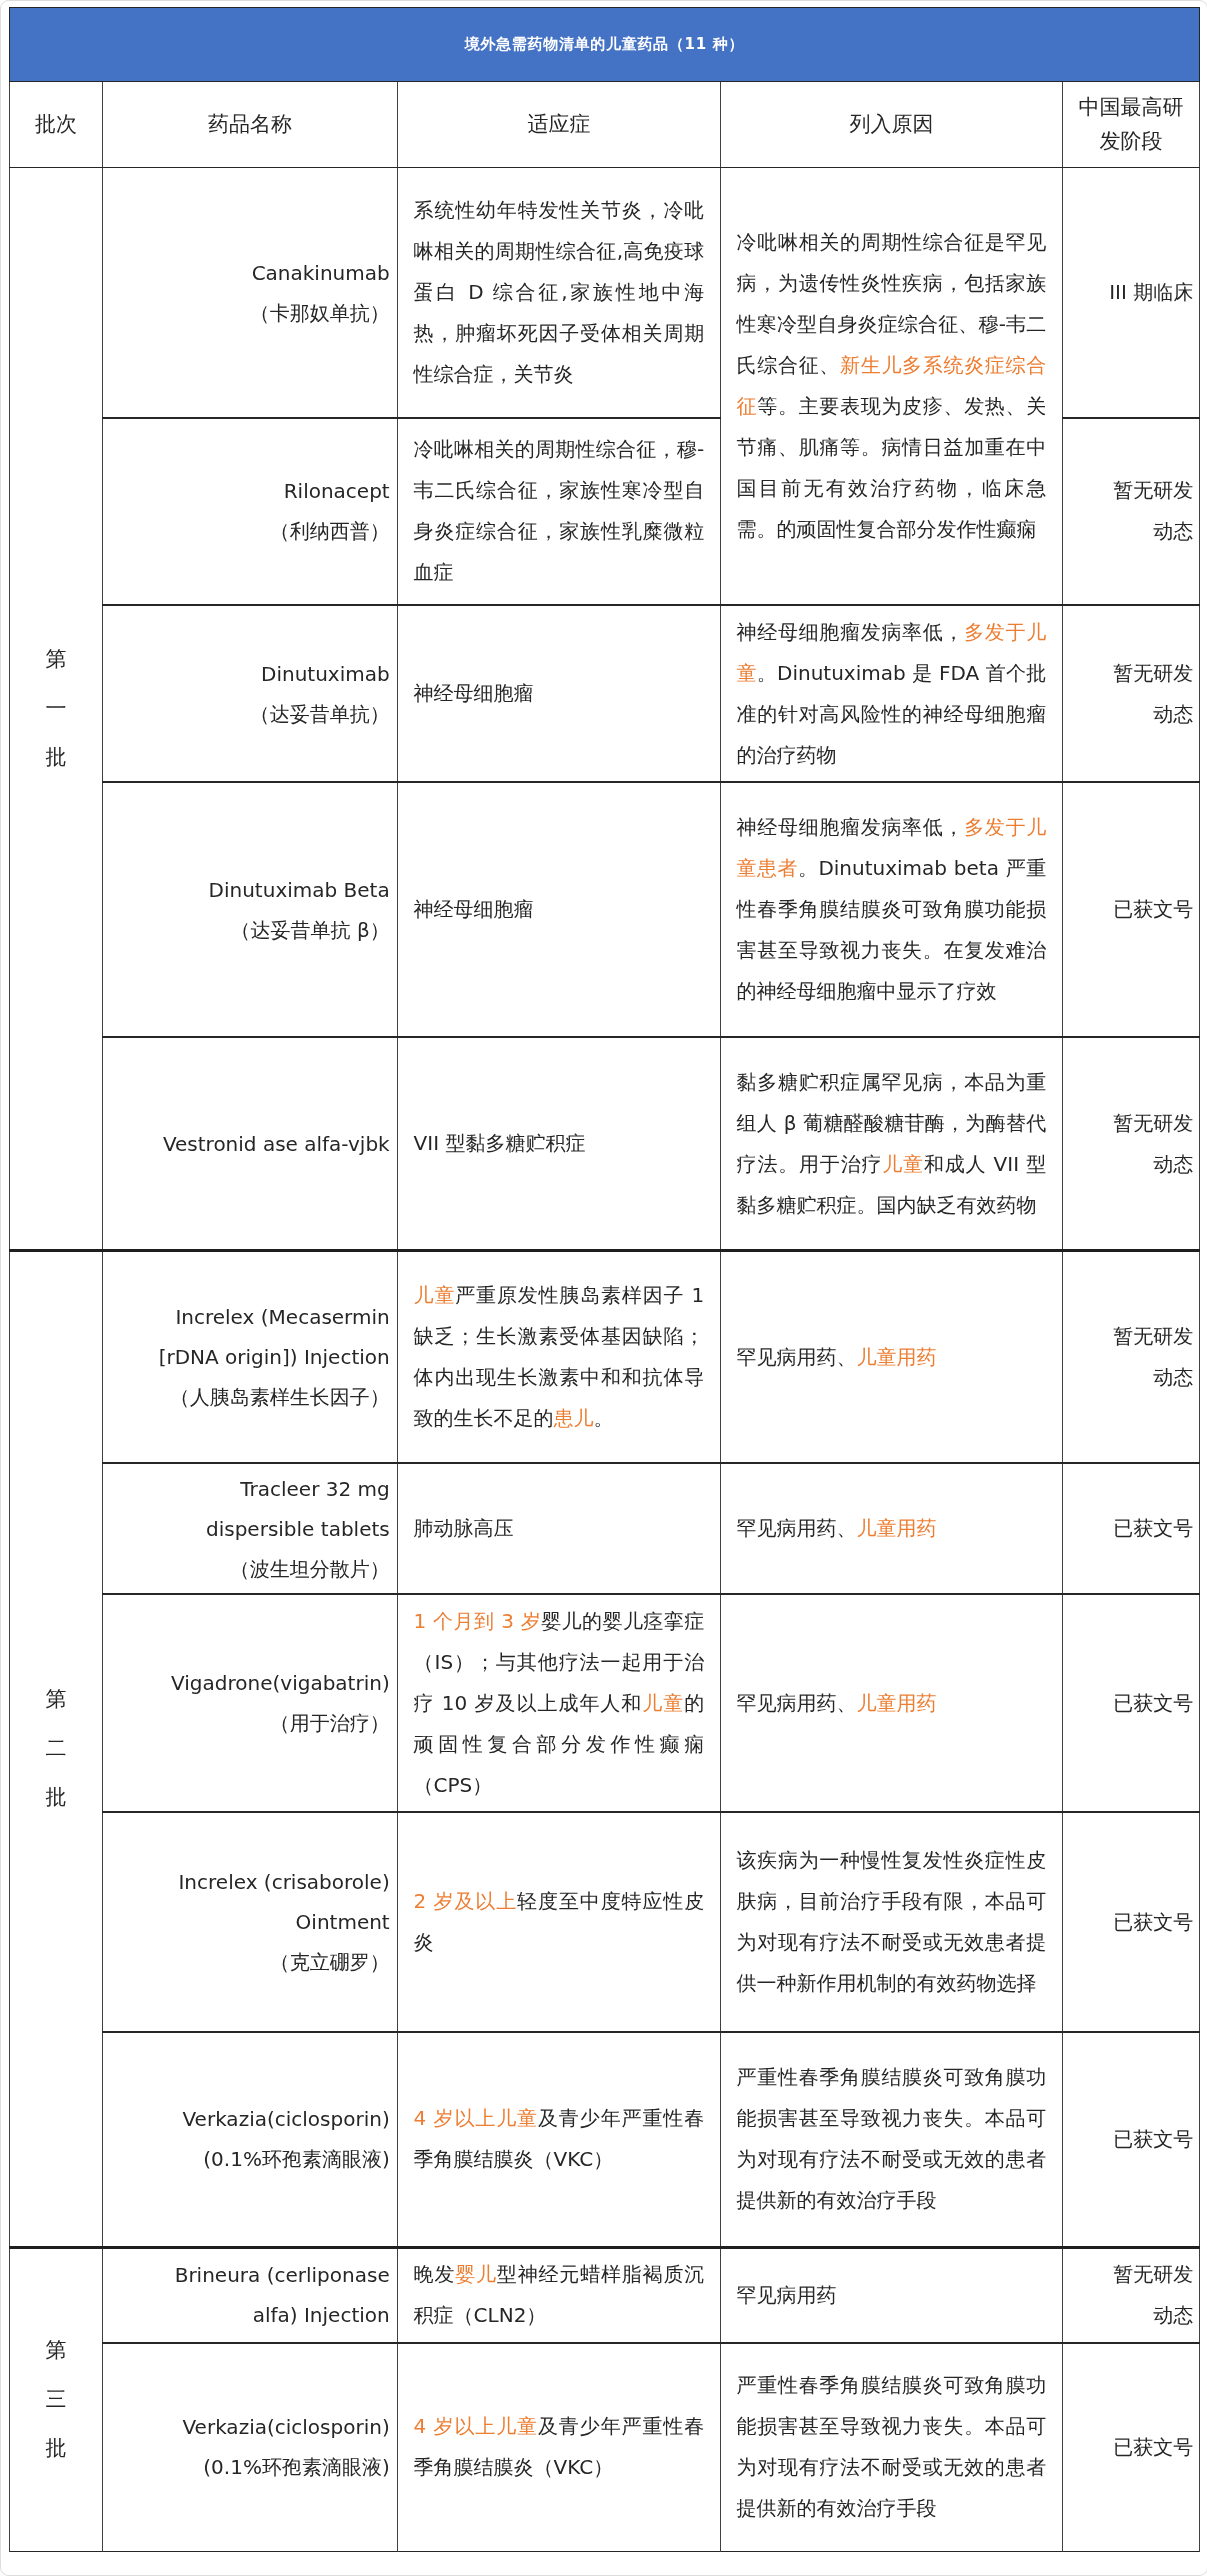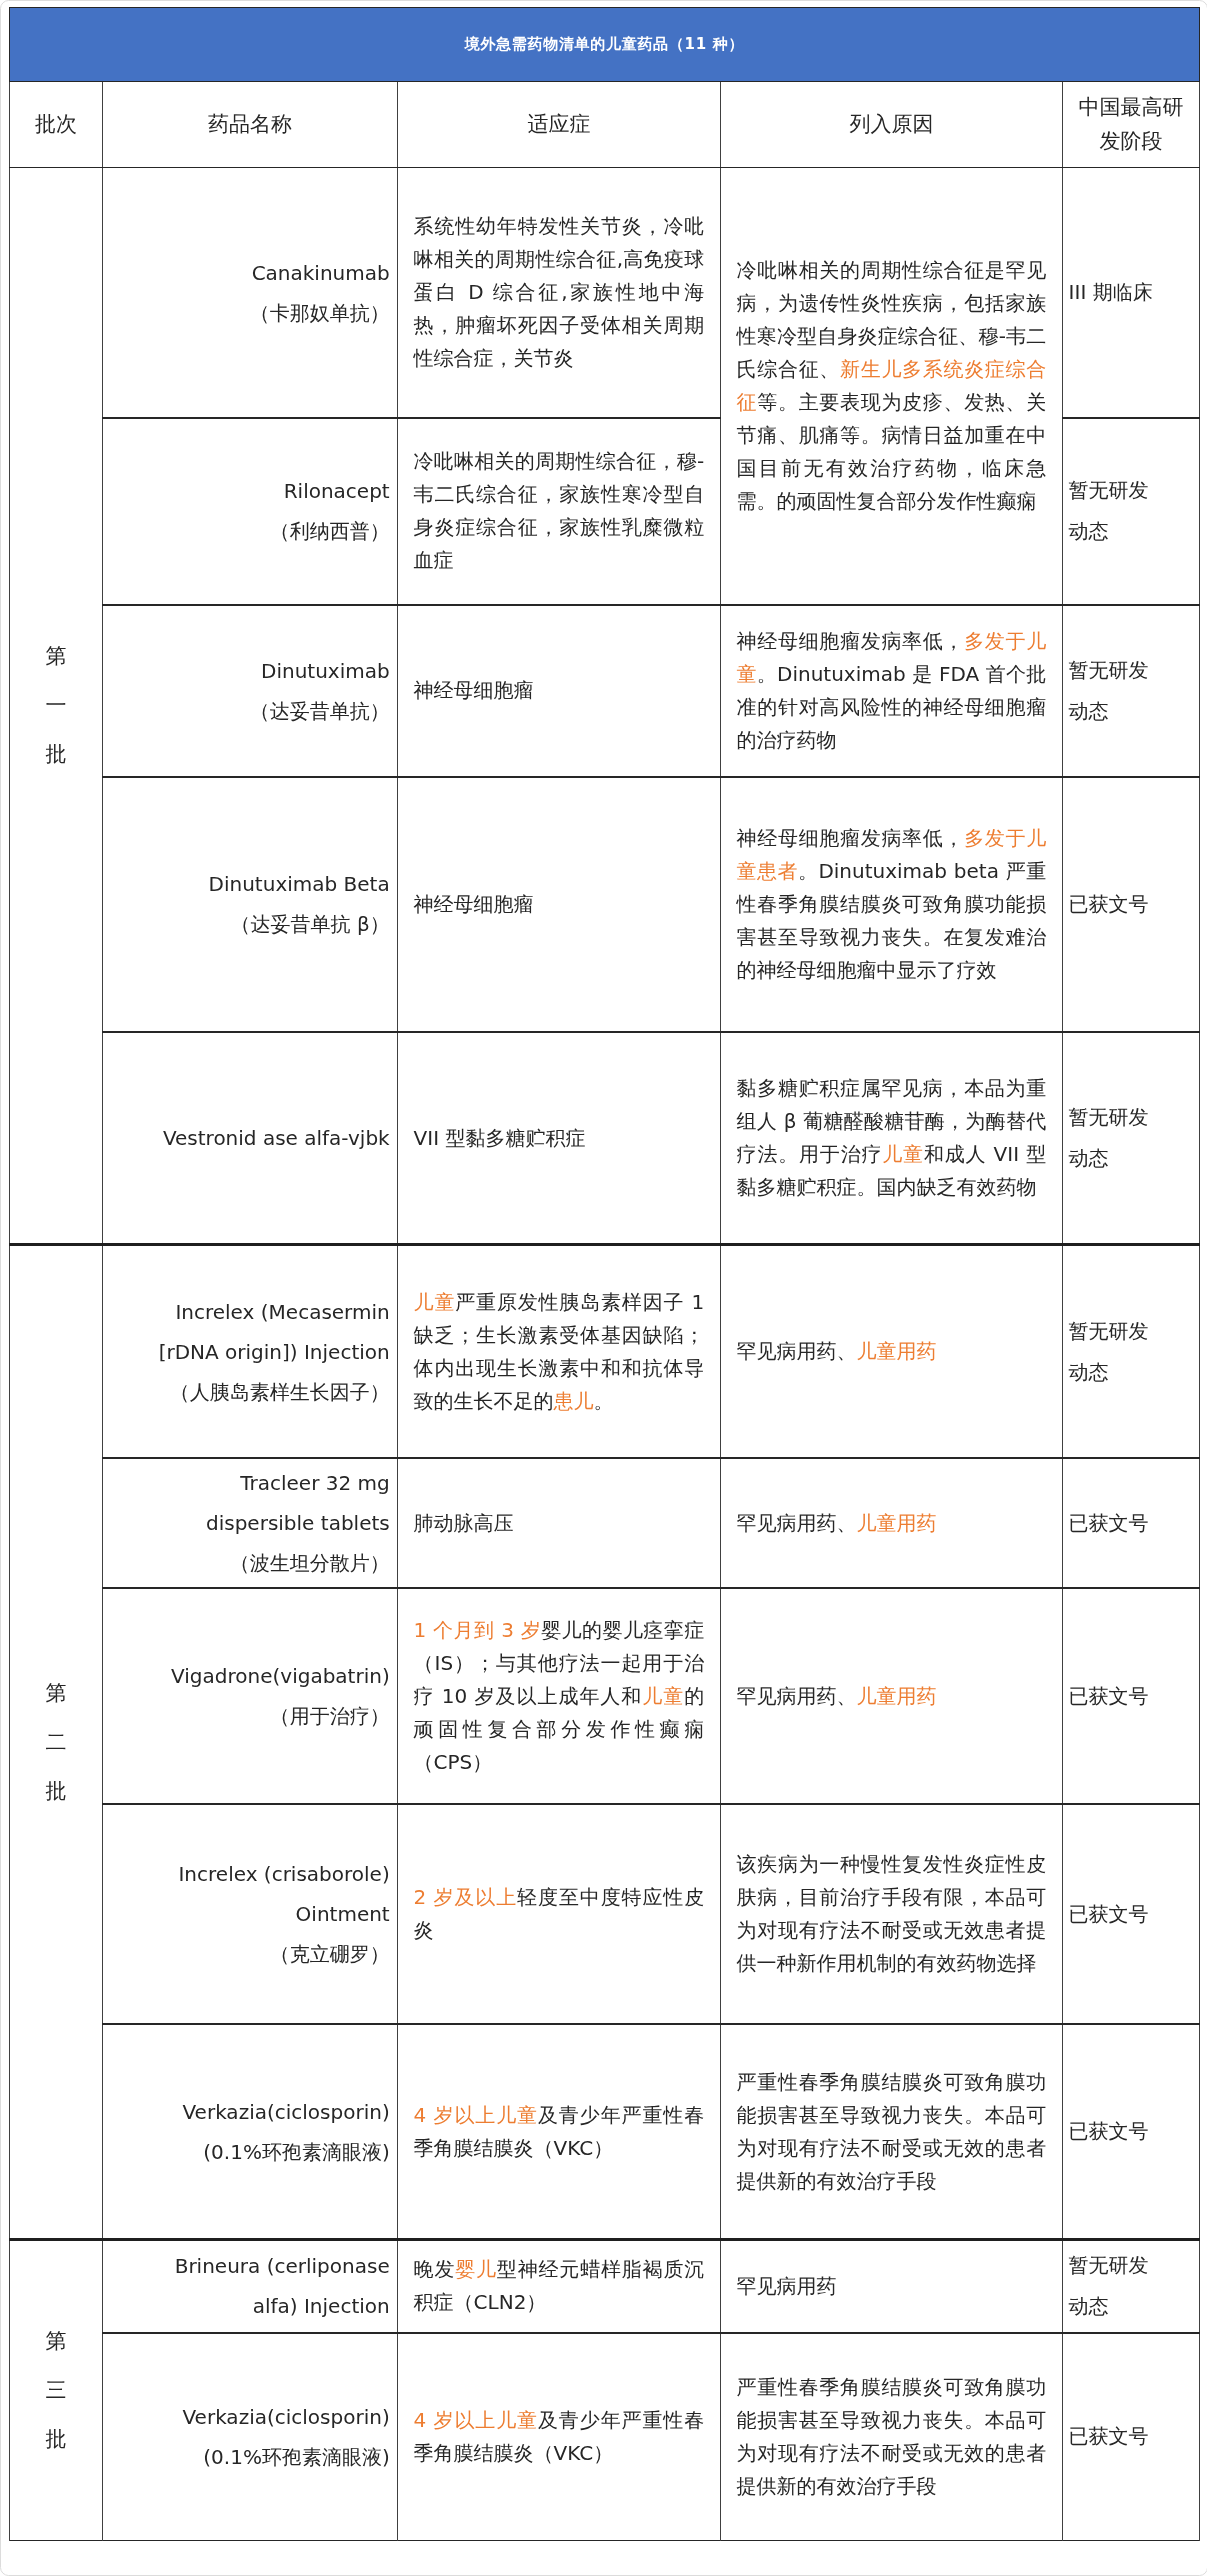--- a/index.html
+++ b/index.html
@@ -43,24 +43,24 @@
     padding:4.3px 14.3px;
   }
   tr.batch-start td{border-top:3.6px solid #1f1f1f;}
   tr.after-header td{border-top:1.4px solid var(--heavy);}
   td.batch-cell{
     text-align:center;padding:0 2.9px;line-height:49px;font-size:21px;
   }
   td.name-cell{text-align:right;line-height:40px;padding:4.3px 7.2px;}
   .name-line{white-space:nowrap;}
   td.indication-cell,td.reason-cell{
-    text-align:justify;text-justify:inter-character;line-height:33px;
+    text-align:justify;text-justify:inter-character;line-height:41px;
     padding:5.7px 15.7px;
   }
-  td.stage-cell{text-align:left;line-height:41px;padding:4.3px 5.7px;}
+  td.stage-cell{text-align:right;line-height:41px;padding:4.3px 5.7px;}
   .orange{color:var(--accent);}
 </style>
 </head>
 <body>
 
 <div class="page">
   <table class="drug-table">
     <colgroup>
       <col style="width:93px">
       <col style="width:295px">

